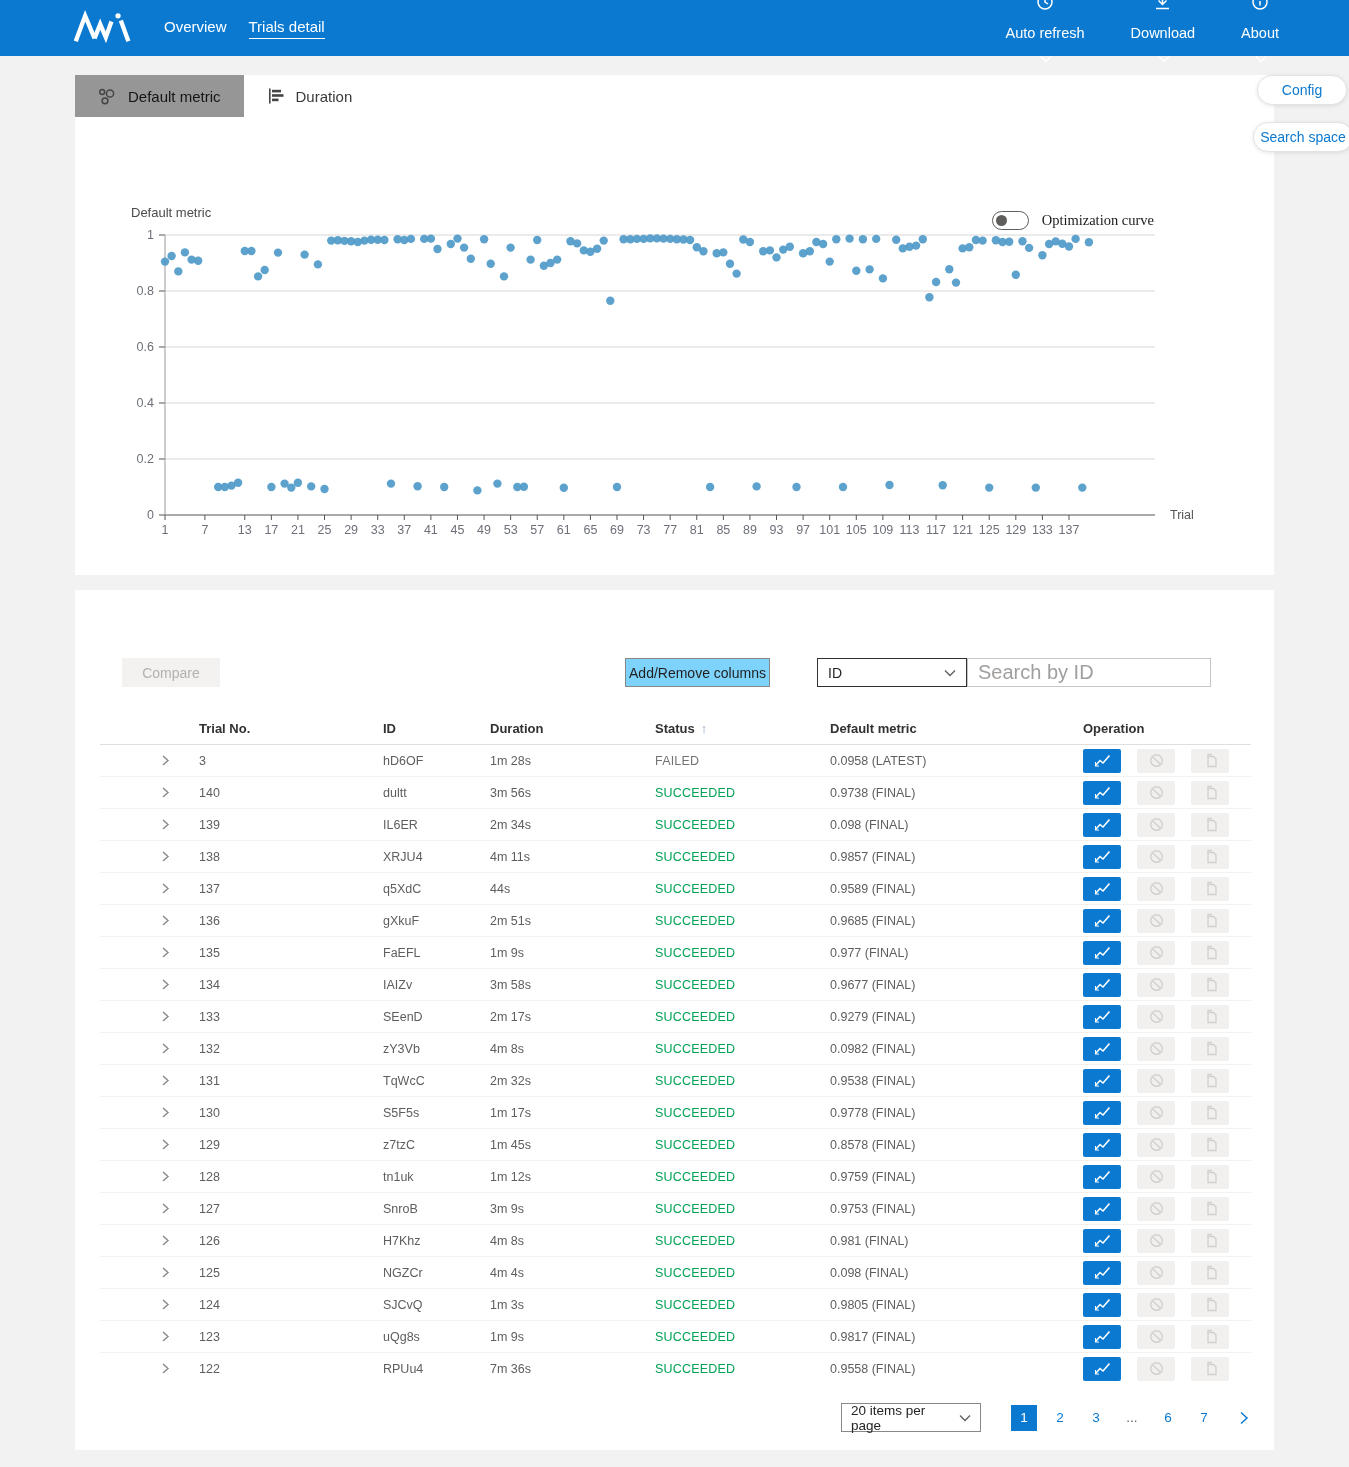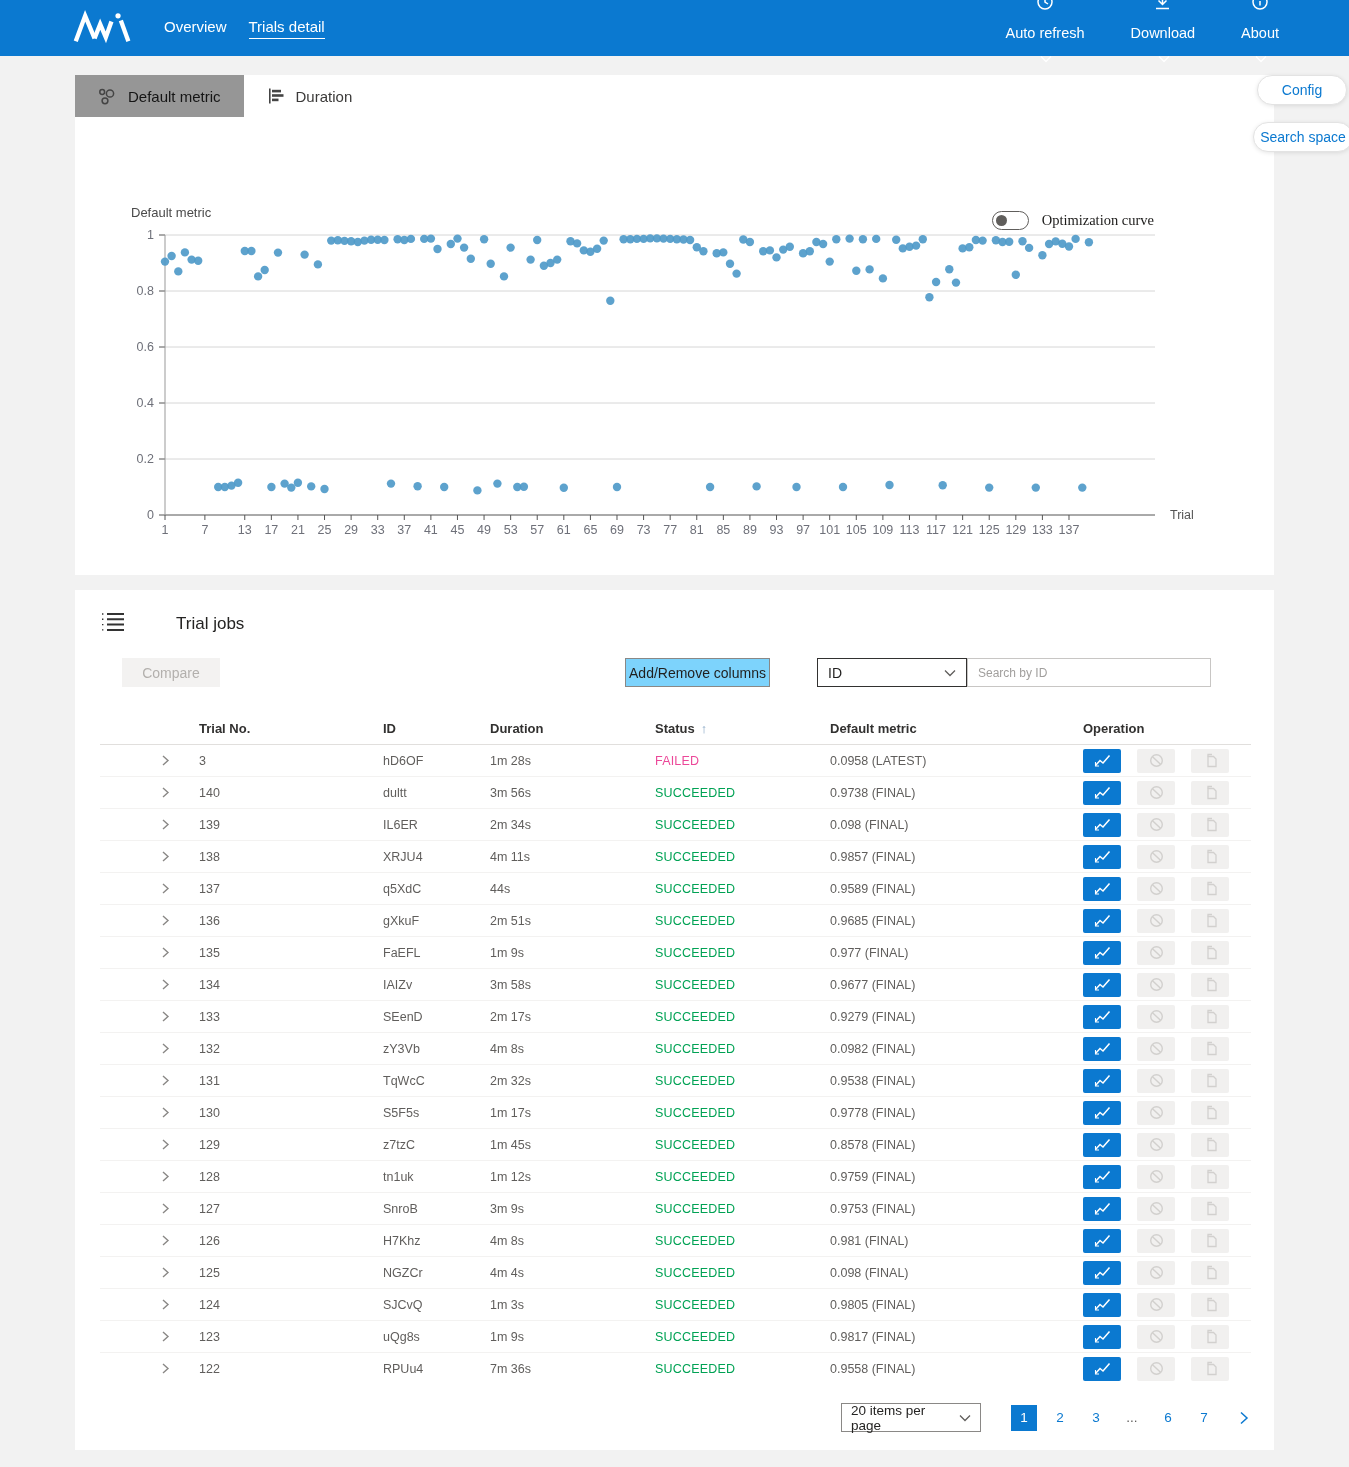--- a/index.html
+++ b/index.html
@@ -51,33 +51,33 @@
   .jobs-title-row { display:flex; align-items:center; padding:20px 0 0 25px; }
   .jobs-title { font-size:17px; color:#252423; margin-left:50px; }
   .controls-row { position:absolute; top:68px; left:0; right:0; height:30px; }
   .btn { font-size:14px; display:flex; align-items:center; justify-content:center; cursor:pointer; }
   #compare-btn { position:absolute; left:47px; top:0; width:98px; height:29px; background:#f3f2f1; color:#b3b0ad; }
   #addremove-btn { position:absolute; left:550px; top:0; width:145px; height:29px; background:#7dd3fc; border:1px solid #8a8886; color:#201f1e; }
   .select-box { position:absolute; left:742px; top:0; width:150px; height:29px; border:1.5px solid #323130; background:#fff;
     display:flex; align-items:center; justify-content:space-between; padding:0 10px; font-size:14px; color:#201f1e; cursor:pointer; }
   .select-box .chev { color:#605e5c; }
   #search-input { position:absolute; left:892px; top:0; width:244px; height:29px; border:1px solid #c8c6c4;
-    padding:0 10px; font-size:12px; font-family:"Liberation Sans",sans-serif; color:#323130; outline:none; }
+    padding:0 10px; font-size:20px; font-family:"Liberation Sans",sans-serif; color:#323130; outline:none; }
   #search-input::placeholder { color:#a19f9d; }
   
   .table { position:absolute; left:25px; top:122px; width:1151px; }
   .trow { display:grid; grid-template-columns:99px 184px 107px 165px 175px 253px 168px; align-items:center; }
   .thead { height:32px; font-size:13px; font-weight:bold; color:#323130; }
   .thead .sort-arrow { color:#7f9fc0; font-weight:normal; margin-left:6px; font-size:13px; }
   .tbody .trow { height:32px; border-top:1px solid #f3f2f1; font-size:12.5px; color:#605e5c; }
   .tbody .trow:first-child { border-top:1px solid #e1dfdd; }
   .row-chev { padding-left:60px; color:#8a8886; display:flex; cursor:pointer; }
   .st { letter-spacing:.2px; }
   .st.succeeded { color:#00a254; }
-  .st.failed { color:#ec4899; }
+  .st.failed { color:#737373; }
   .ops { display:flex; gap:16px; }
   .op { width:38px; height:24px; border-radius:2px; display:flex; align-items:center; justify-content:center; cursor:pointer; }
   .op.primary { background:#0b79d0; color:#fff; }
   .op.disabled { background:#f1f0ef; color:#d2d0ce; cursor:default; }
   
   .pagination { position:absolute; right:23px; bottom:18px; display:flex; align-items:center; gap:14px; }
   .pp-select { width:140px; height:29px; border:1px solid #8a8886; background:#fff; display:flex; align-items:center;
     justify-content:space-between; padding:0 9px; font-size:13.5px; color:#252423; cursor:pointer; margin-right:16px; }
   .page { min-width:26px; height:26px; line-height:26px; text-align:center; color:#0b79d0; font-size:13.5px; cursor:pointer; }
   .page.active { background:#0b79d0; color:#fff; }
@@ -407,29 +407,20 @@
         <circle cx="980.7" cy="26.4" r="4.2" fill="#4f9ac9" fill-opacity="0.92"></circle>
         <circle cx="987.3" cy="28.7" r="4.2" fill="#4f9ac9" fill-opacity="0.92"></circle>
         <circle cx="994.0" cy="31.5" r="4.2" fill="#4f9ac9" fill-opacity="0.92"></circle>
         <circle cx="1000.6" cy="23.9" r="4.2" fill="#4f9ac9" fill-opacity="0.92"></circle>
         <circle cx="1007.3" cy="272.6" r="4.2" fill="#4f9ac9" fill-opacity="0.92"></circle>
         <circle cx="1013.9" cy="27.3" r="4.2" fill="#4f9ac9" fill-opacity="0.92"></circle>
       </svg>
   </div>
 
   <div class="panel jobs-panel">
-    <div class="jobs-title-row">
-      <span>
-        <svg width="26" height="24" viewBox="0 0 26 24" stroke="#333" stroke-width="2" fill="none">
-          <path d="M7 4 H24 M7 9.3 H24 M7 14.6 H24 M7 19.9 H24"></path>
-          <path d="M2 4 H3.4 M2 9.3 H3.4 M2 14.6 H3.4 M2 19.9 H3.4" stroke-width="1.4"></path>
-        </svg>
-      </span>
-      <span class="jobs-title">Trial jobs</span>
-    </div>
 
     <div class="controls-row">
       <div class="btn" id="compare-btn">Compare</div>
       <div class="btn" id="addremove-btn">Add/Remove columns</div>
       <div class="select-box">
         <span>ID</span>
         <span class="chev">
           <svg width="12" height="8" viewBox="0 0 12 8" fill="none" stroke="currentColor" stroke-width="1.3">
               <path d="M1 1.5 L6 6.5 L11 1.5"></path>
             </svg>

